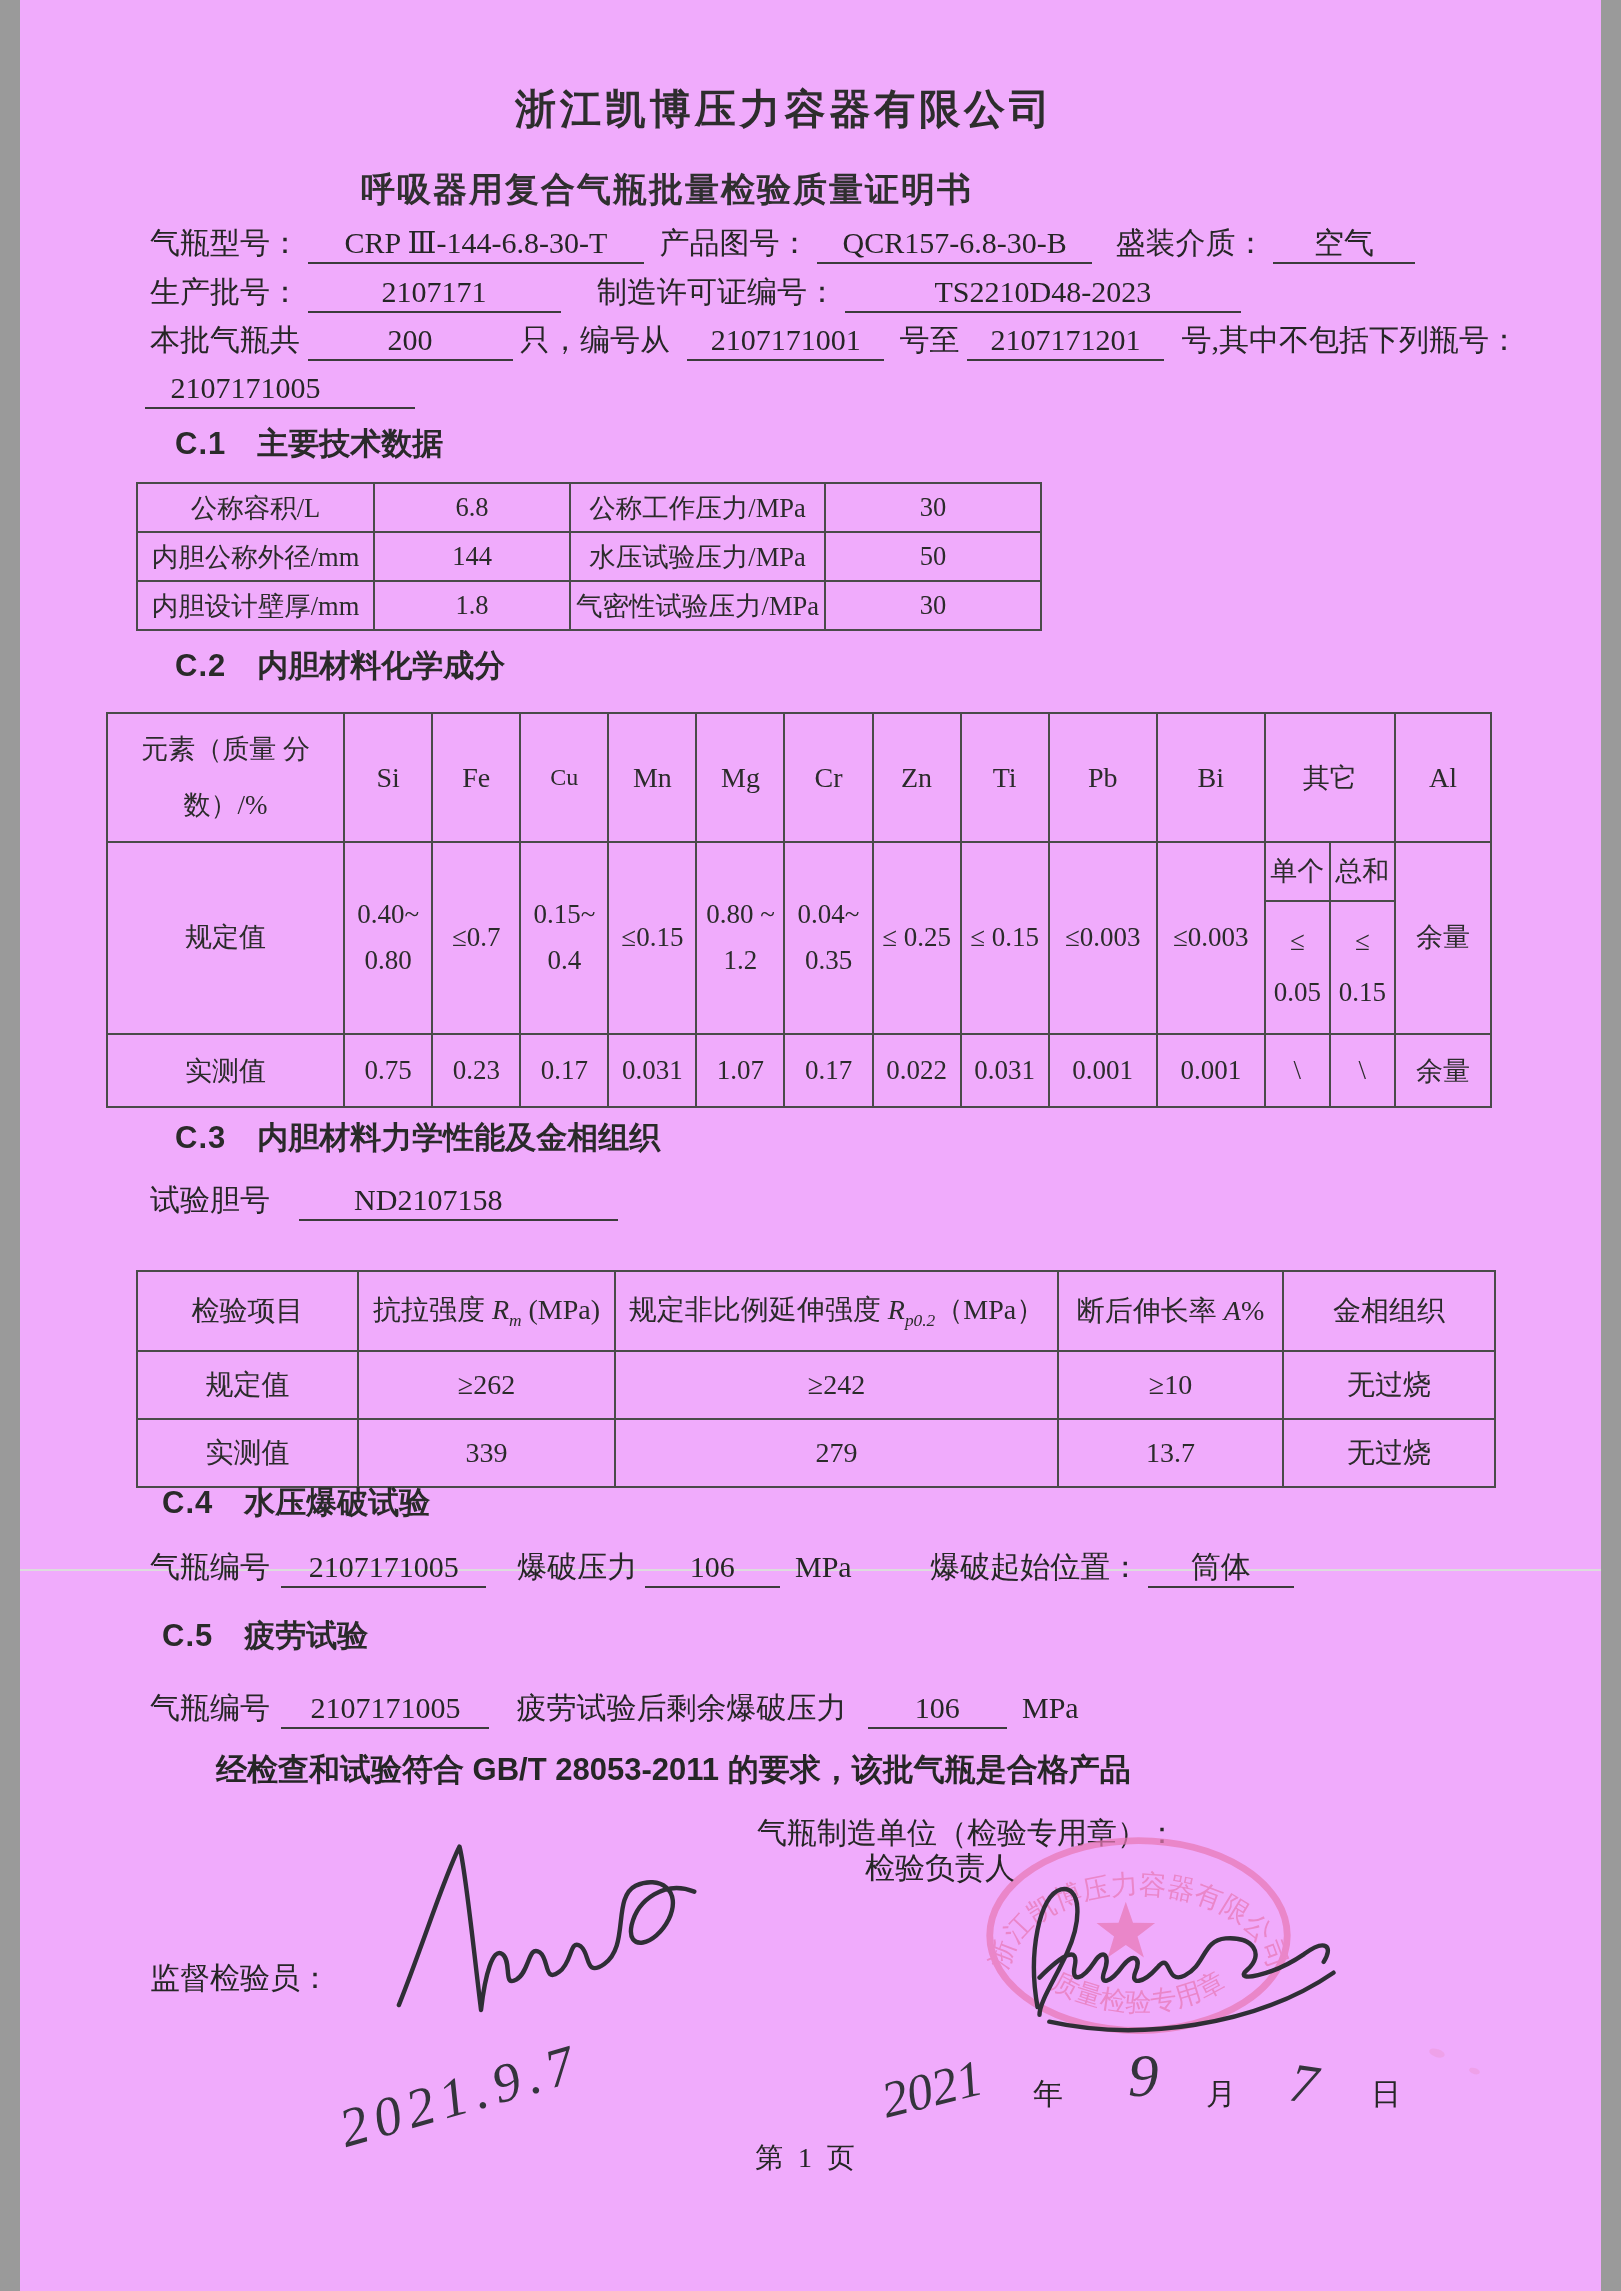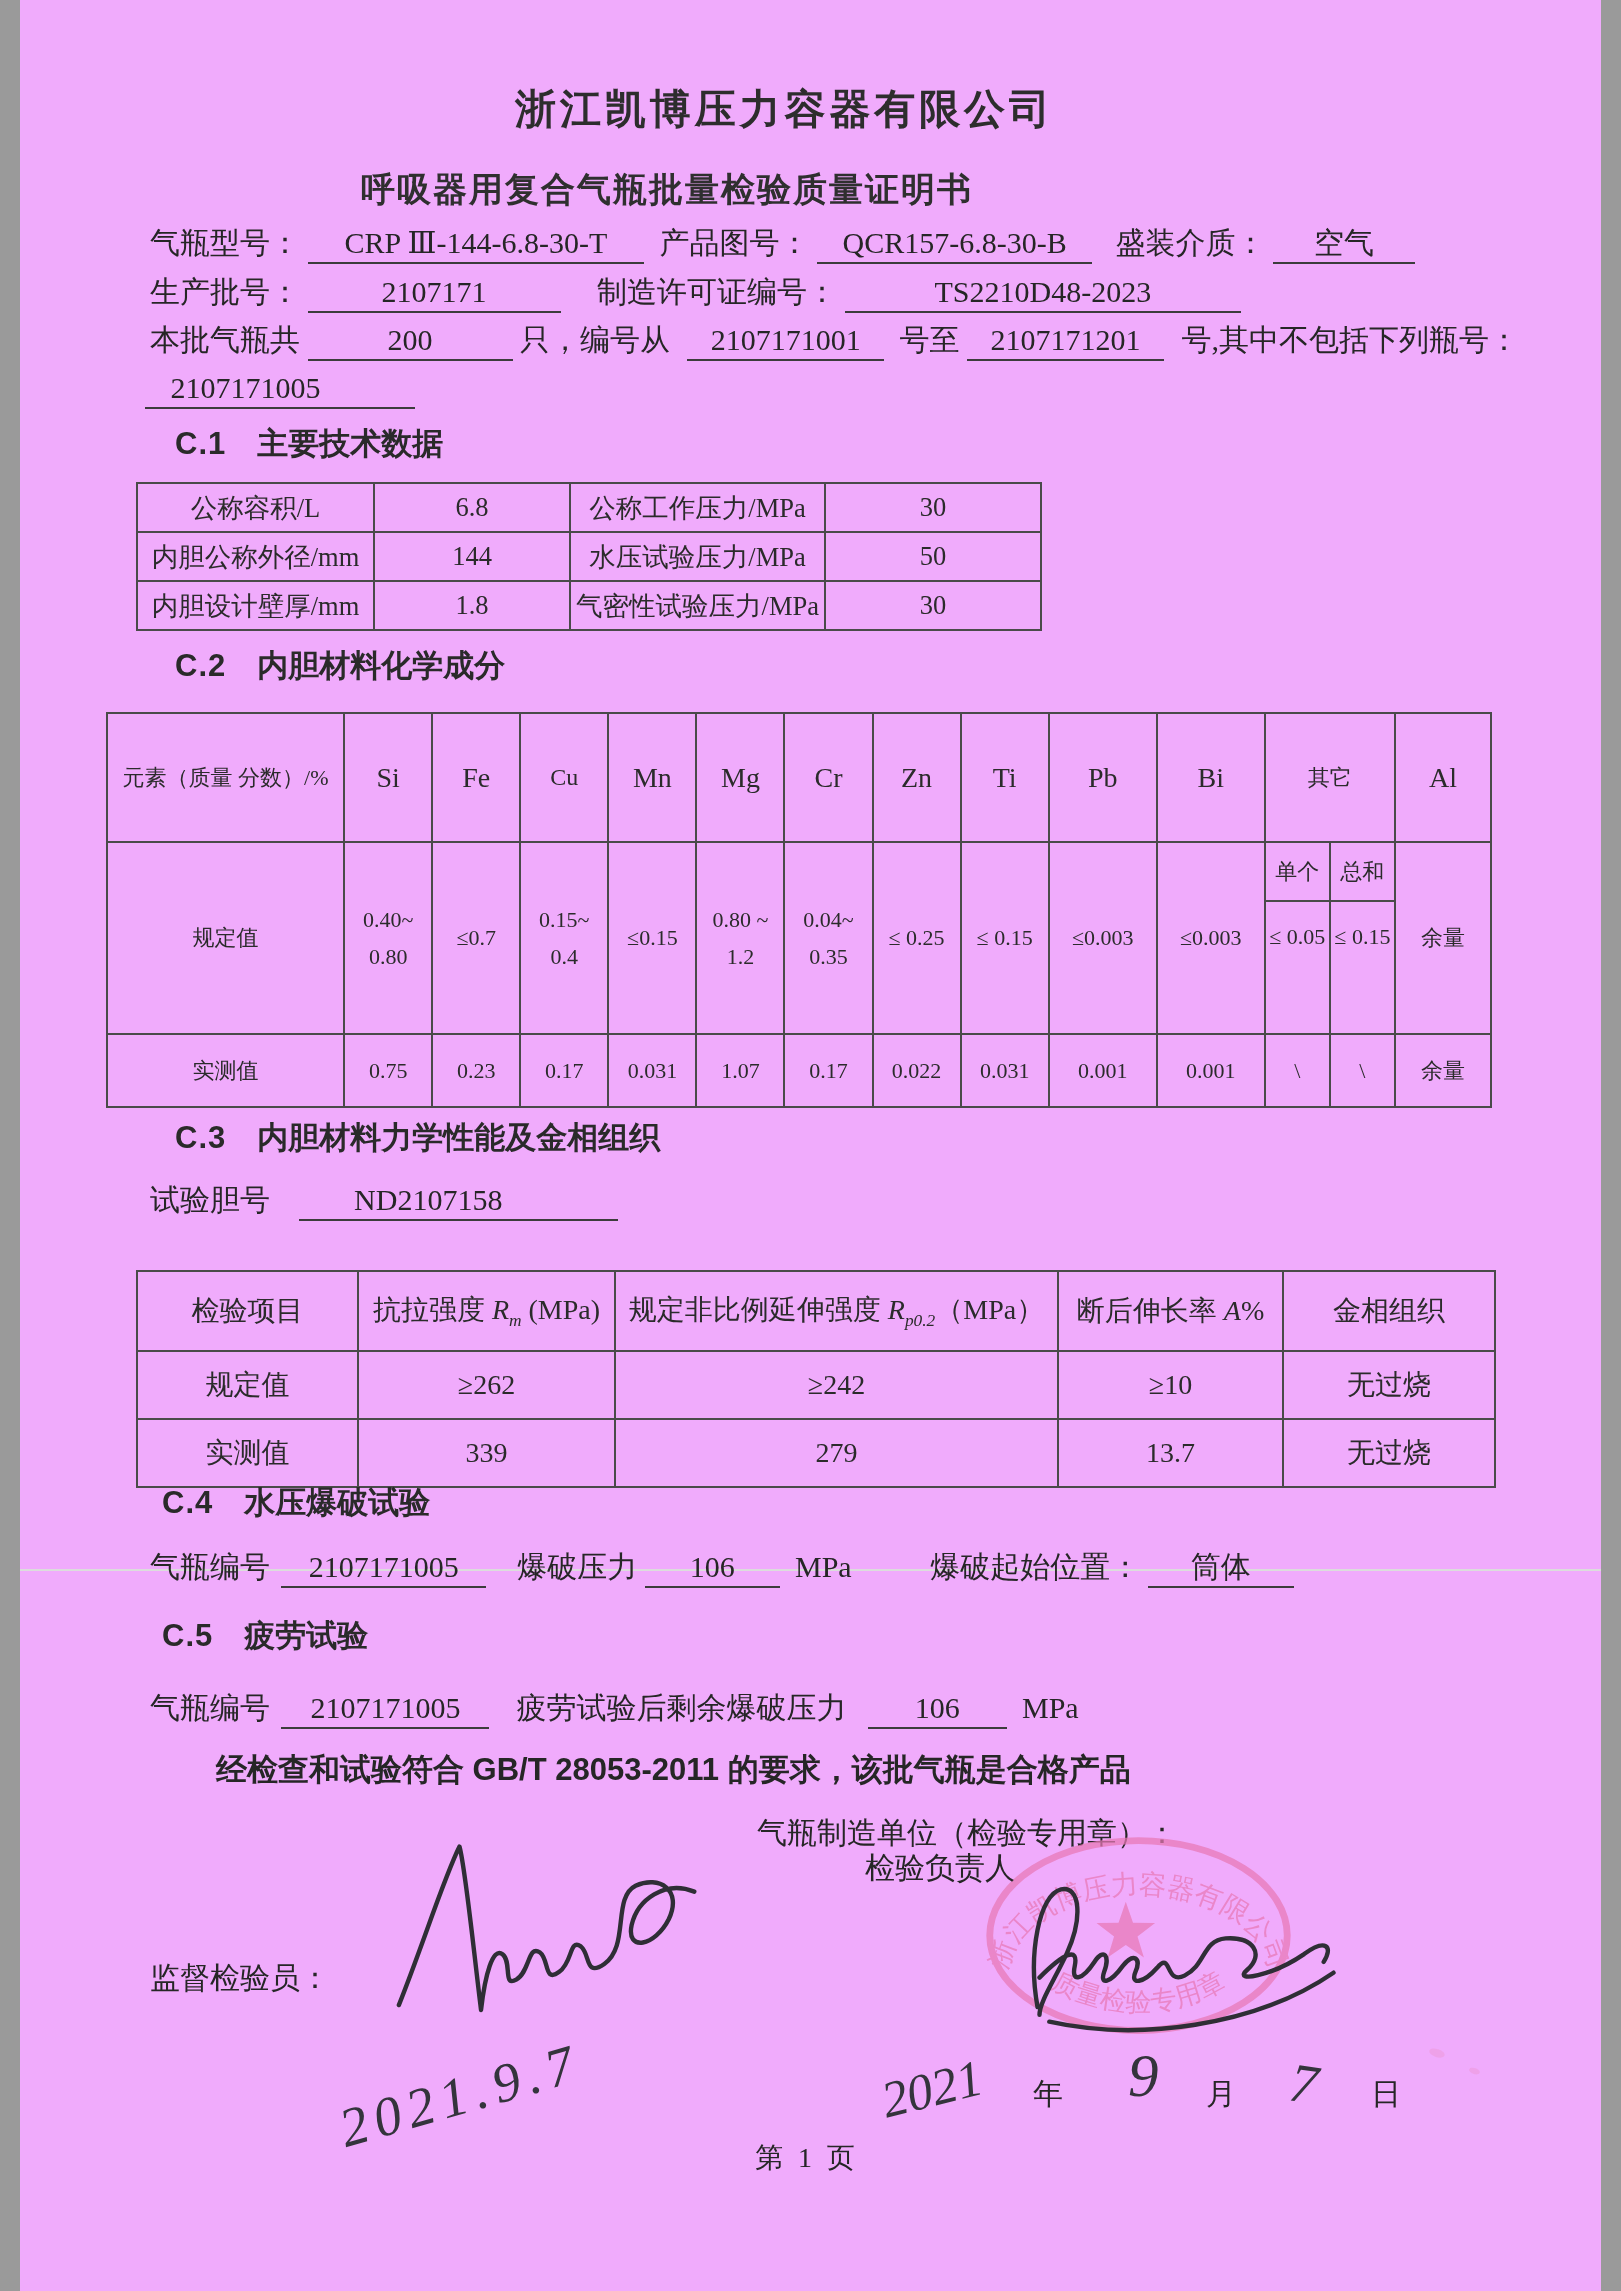--- a/index.html
+++ b/index.html
@@ -12,21 +12,21 @@
   .hd { font-family:"Liberation Sans","DejaVu Sans",sans-serif; font-weight:bold; }
   .title { width:1529px; left:0; top:82px; text-align:center; font-size:41px; letter-spacing:3.9px; color:#2d2d2d; }
   .subtitle { width:1294px; left:0; top:167px; text-align:center; font-size:34px; letter-spacing:2px; color:#2f2f2f; }
   .fline { font-size:30px; white-space:nowrap; }
   .uv { display:inline-block; border-bottom:2px solid #3c3c3c; text-align:center; line-height:1.3; }
   .sech { font-size:31px; color:#2a2a2a; }
   .sech .no { margin-right:31px; letter-spacing:1px; }
   table { border-collapse:collapse; table-layout:fixed; }
   td { border:2px solid #4a4a4a; text-align:center; vertical-align:middle; padding:2px 2.9px; color:#2b2b2b; }
   .c1t td { font-size:26.5px; height:43px; }
-  .c2t td { font-size:22px; }
+  .c2t td { font-size:27px; }
   .c2t .hrow td { height:123px; }
   .c2t .hrow .elh { line-height:2.05; }
   .c2t .srow td { height:186px; line-height:1.7;margin-left:40px; }
   .c2t .mrow td { height:67px; }
   .c2t td.subc { padding:0; vertical-align:top; }
   .subc .sh { height:57px; line-height:57px; border-bottom:2px solid #4a4a4a; }
   .subc .sv { padding-top:13.7px; line-height:1.9; }
   .c3t td { font-size:28px; }
   .c3t .hrow td { height:74px; }
   .c3t .drow td { height:62px; }

